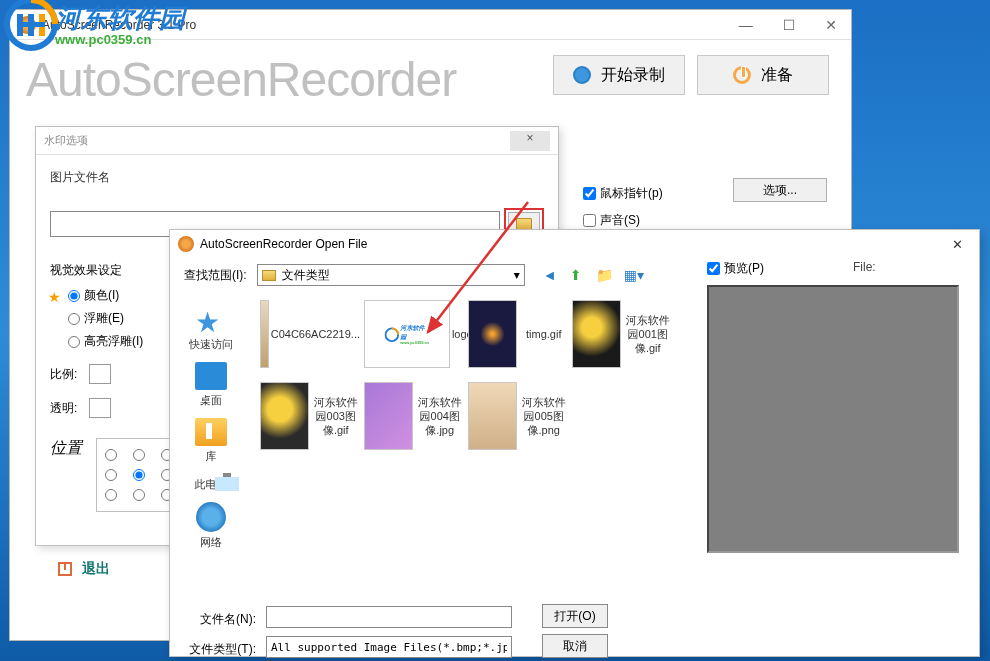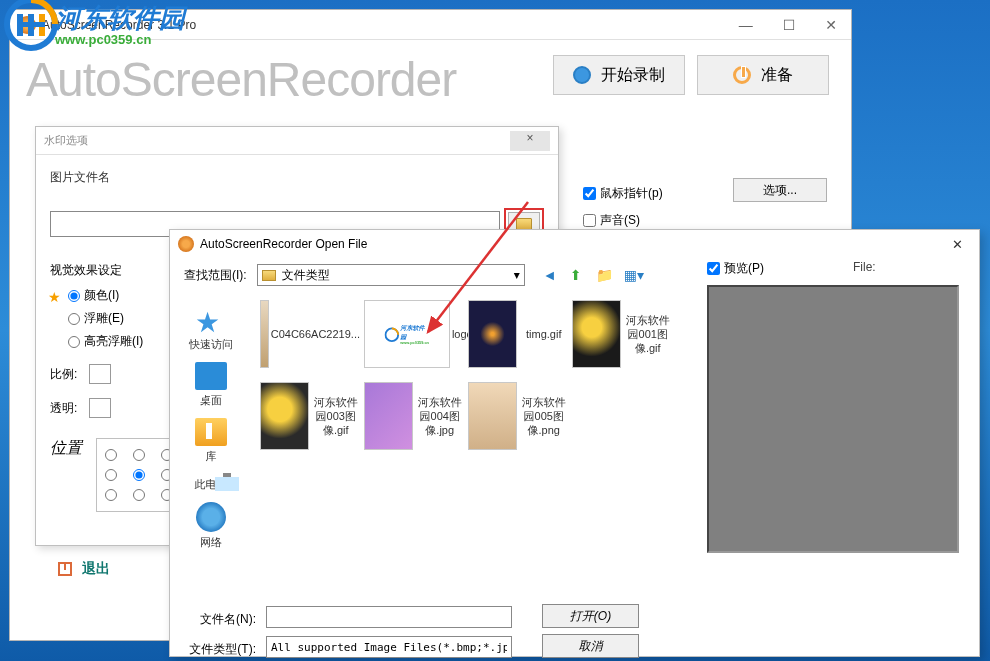--- a/index.html
+++ b/index.html
@@ -105,21 +105,21 @@
     .file-thumb.t8 { background: linear-gradient(#f0d8b8, #d0b088); }
     .file-name { font-size: 11px; text-align: center; width: 96px; line-height: 1.3; color: #333; }
     
     .thumb-logo { transform: scale(0.55); }
     
     .of-bottom { padding: 2px 14px; }
     .of-bot-row { display: flex; align-items: flex-end; gap: 10px; margin-bottom: 6px; font-size: 12px; }
     .of-bot-label { width: 72px; text-align: right; }
     .of-bot-input { width: 246px; height: 22px; border: 1px solid #888; padding: 0 4px; font-family: monospace; font-size: 11px; }
     .of-bot-input.fn { width: 246px; }
-    .of-bot-btn { width: 97px; height: 24px; border: 1px solid #888; background: #f0f0f0; font-size: 12px; margin-left: 20px; cursor: pointer; font-style: italic; }
+    .of-bot-btn { width: 66px; height: 24px; border: 1px solid #888; background: #f0f0f0; font-size: 12px; margin-left: 20px; cursor: pointer; }
     
     .red-arrow { position: absolute; left: 408px; top: 192px; z-index: 300; pointer-events: none; }
   </style>
 </head>
 <body>
 
 <div class="main-window">
   <div class="main-titlebar">
     <div class="main-title-icon"></div>
     <span class="main-title-text">AutoScreenRecorder 3.1 Pro</span>

